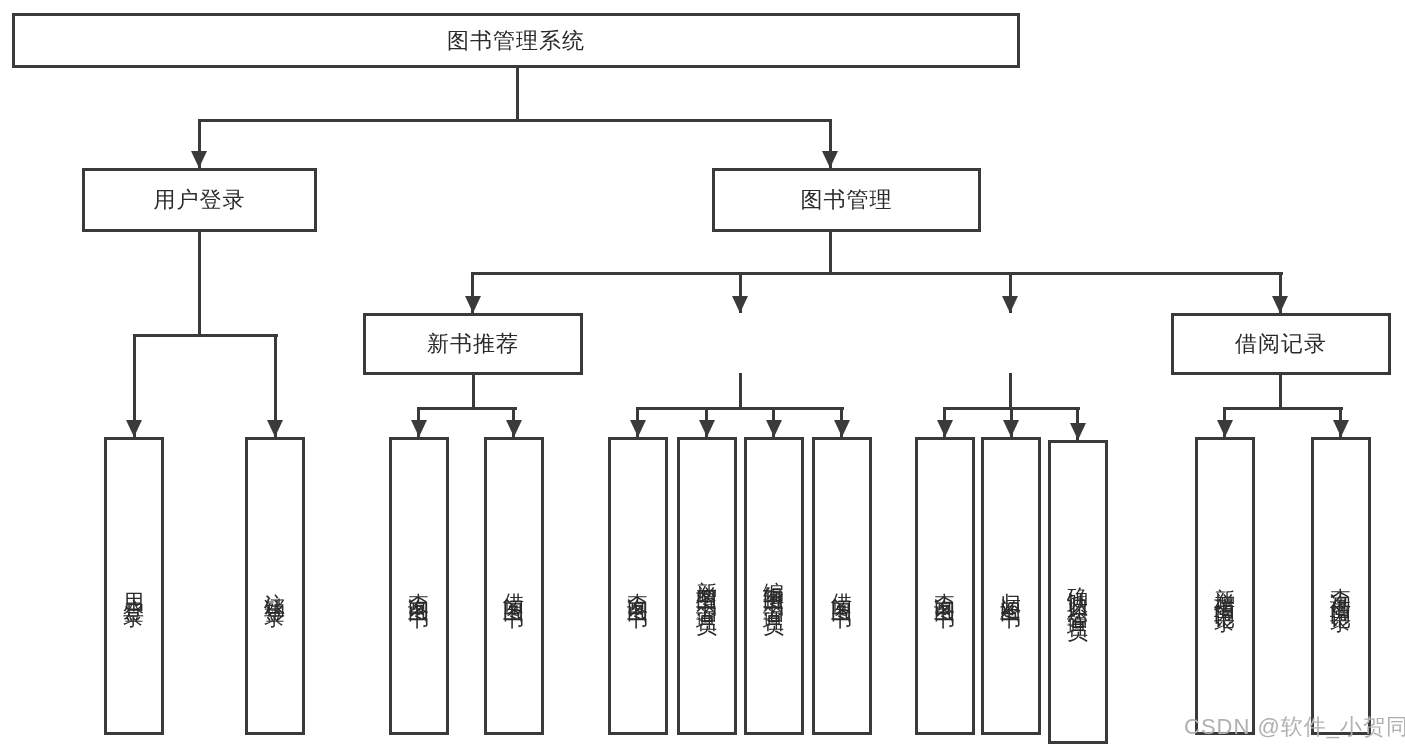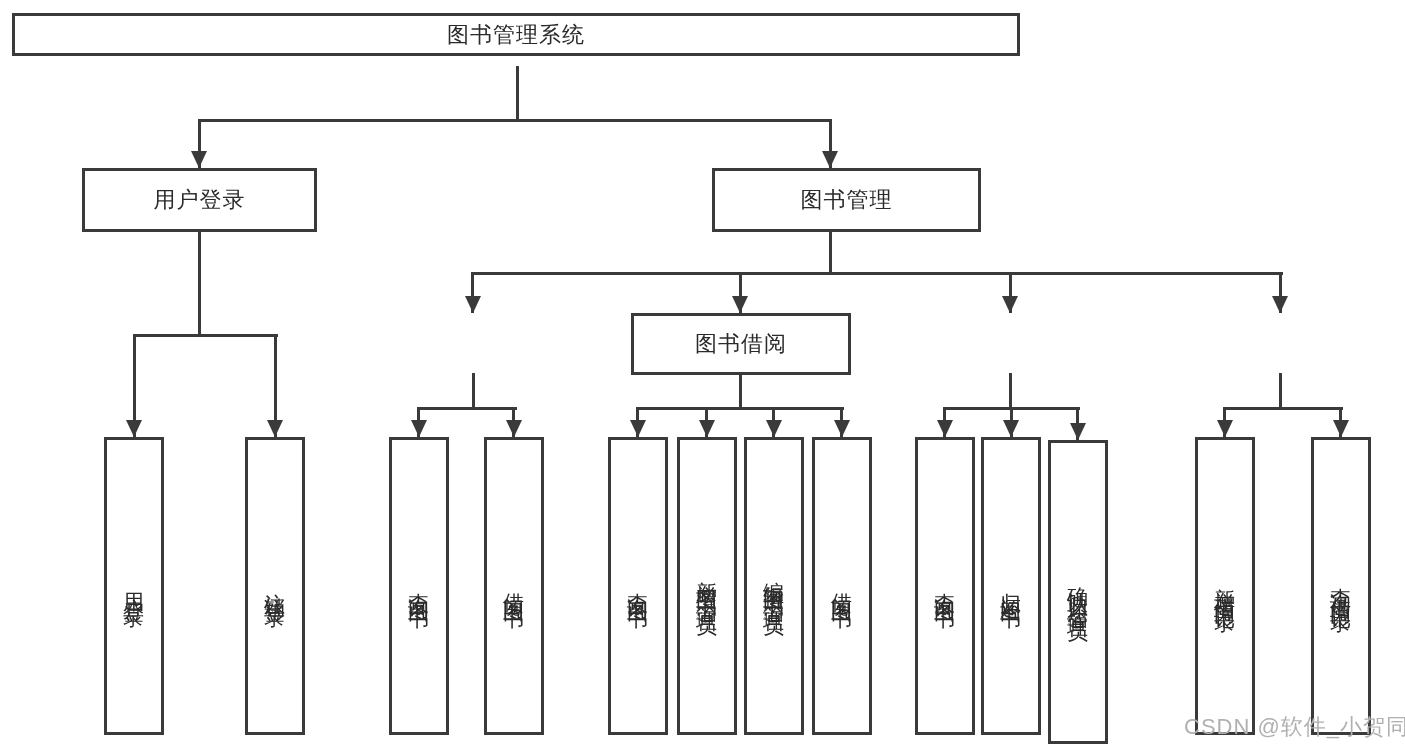--- a/index.html
+++ b/index.html
@@ -87,33 +87,36 @@
   <div class="vline" style="left:1076px;top:407px;height:33px;"></div>
   <div class="arrow" style="left:1070px;top:423px;"></div>
 
   <div class="vline" style="left:1279px;top:373px;height:37px;"></div>
   <div class="hline" style="left:1223px;top:407px;width:120px;"></div>
   <div class="vline" style="left:1223px;top:407px;height:30px;"></div>
   <div class="arrow" style="left:1217px;top:420px;"></div>
   <div class="vline" style="left:1339px;top:407px;height:30px;"></div>
   <div class="arrow" style="left:1333px;top:420px;"></div>
 
-  <div class="box" style="left:12px;top:13px;width:1008px;height:43px;">
+  <div class="box" style="left:12px;top:13px;width:1008px;height:55px;">
     <span>图书管理系统</span>
   </div>
 
   <div class="box" style="left:82px;top:168px;width:235px;height:64px;">
     <span>用户登录</span>
   </div>
   <div class="box" style="left:712px;top:168px;width:269px;height:64px;">
     <span>图书管理</span>
   </div>
 
-  <div class="box" style="left:631px;top:313px;width:220px;height:62px;">
-    <span>图书借阅</span>
+  <div class="box" style="left:363px;top:313px;width:220px;height:62px;">
+    <span>新书推荐</span>
+  </div>
+  <div class="box" style="left:1171px;top:313px;width:220px;height:62px;">
+    <span>借阅记录</span>
   </div>
 
   <div class="box vbox" style="left:104px;top:437px;width:60px;height:298px;">
     <span class="vtext">用户登录</span>
   </div>
   <div class="box vbox" style="left:245px;top:437px;width:60px;height:298px;">
     <span class="vtext">注销登录</span>
   </div>
 
   <div class="box vbox" style="left:389px;top:437px;width:60px;height:298px;">

